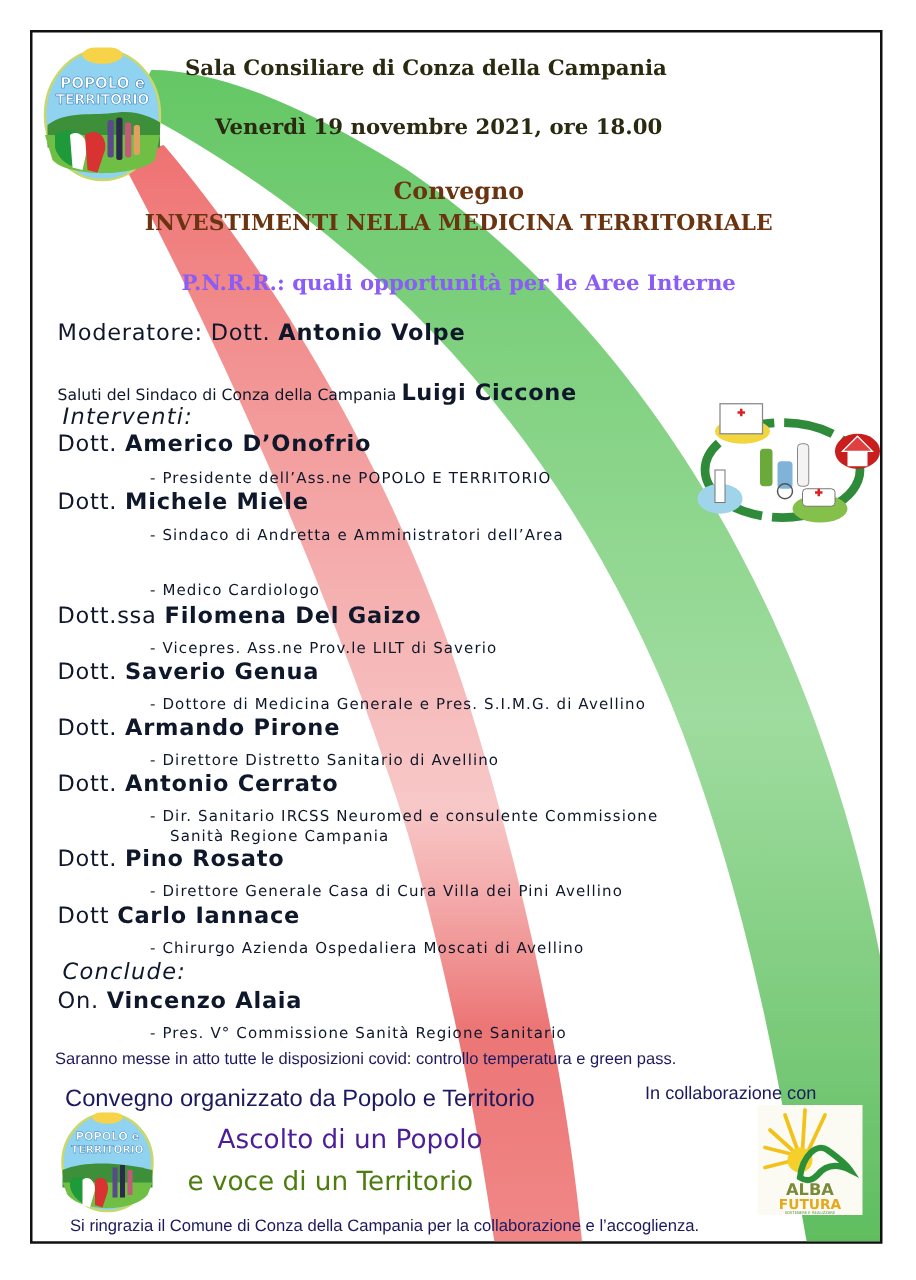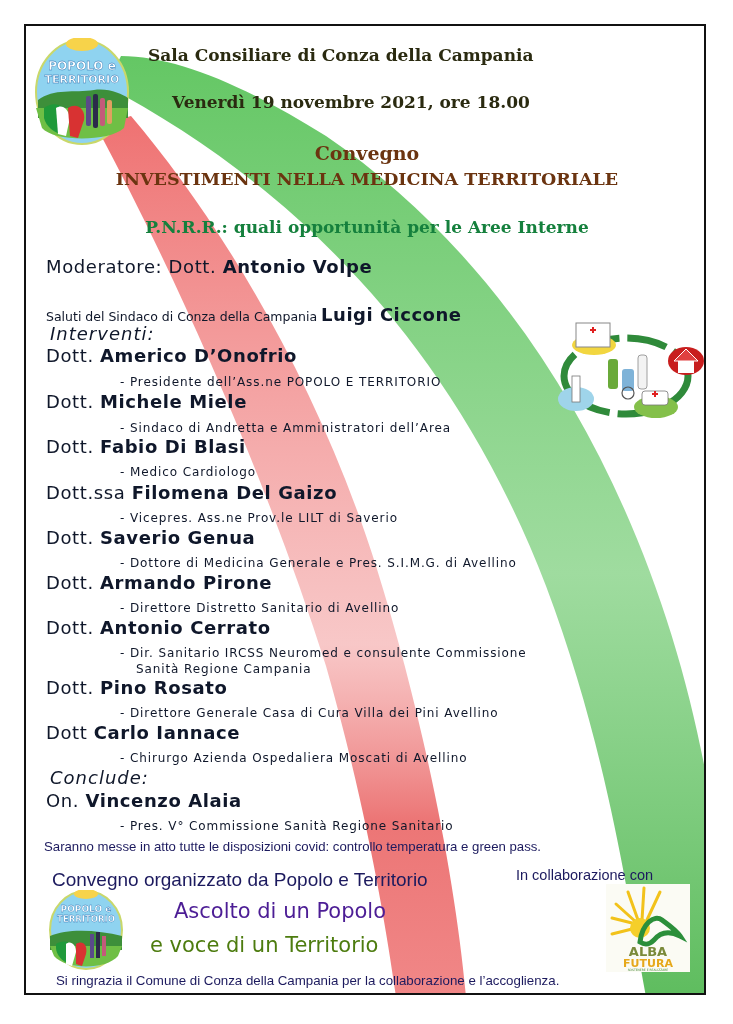--- a/index.html
+++ b/index.html
@@ -12,21 +12,21 @@
     .layer { position:absolute; left:0; top:0; width:682px; height:971px; z-index:1; }
     .abs { position:absolute; white-space:nowrap; }
     .serif-b { font-family:"DejaVu Serif", serif; font-weight:bold; }
     .sans { font-family:"DejaVu Sans", sans-serif; }
     .lib { font-family:"Liberation Sans", sans-serif; }
 
     .hdr1 { left:122px; top:19px; font-size:17px; color:#2a2a10; }
     .hdr2 { left:146px; top:66px; font-size:17px; color:#2a2a10; }
     .conv { left:0; width:682px; text-align:center; top:116px; font-size:19px; color:#6b3410; }
     .inv { left:0; width:682px; text-align:center; top:143px; font-size:17.5px; color:#6b3410; }
-    .pnrr { left:0; width:682px; text-align:center; top:191px; font-size:17px; color:#15803d; }
+    .pnrr { left:0; width:682px; text-align:center; top:191px; font-size:17px; color:#8b5cf6; }
 
     .navy { color:#0f172a; }
     .mod { left:20px; top:230px; font-size:18px; letter-spacing:0.6px; }
     .mod b { font-weight:bold; }
     .saluti { left:20px; top:278px; font-size:12.5px; }
     .saluti b { font-size:18px; letter-spacing:0.5px; }
     .label-it { font-style:italic; font-size:18px; letter-spacing:1px; }
     .spk { font-size:18px; letter-spacing:0.6px; left:20px; }
     .spk b { font-weight:bold; }
     .role { font-size:12px; letter-spacing:0.9px; left:94px; }
@@ -106,21 +106,20 @@
     </div>
 
     <div class="abs sans navy label-it" style="left:24px;top:297px;">Interventi:</div>
 
     <div class="abs sans navy spk" style="top:319px;"><span>Dott.</span> <b>Americo D’Onofrio</b></div>
     <div class="abs sans navy spk" style="top:365px;"><span>Dott.</span> <b>Michele Miele</b></div>
 
     <div class="abs sans navy role" style="top:349px;">- Presidente dell’Ass.ne POPOLO E TERRITORIO</div>
     <div class="abs sans navy role" style="top:395px;">- Sindaco di Andretta e Amministratori dell’Area</div>
 
-    <div class="abs sans navy spk" style="top:410px;"><span>Dott.</span> <b>Fabio Di Blasi</b></div>
     <div class="abs sans navy role" style="top:439px;">- Medico Cardiologo</div>
 
     <div class="abs sans navy spk" style="top:456px;"><span>Dott.ssa</span> <b>Filomena Del Gaizo</b></div>
     <div class="abs sans navy role" style="top:485px;">- Vicepres. Ass.ne Prov.le LILT di Saverio</div>
 
     <div class="abs sans navy spk" style="top:501px;"><span>Dott.</span> <b>Saverio Genua</b></div>
     <div class="abs sans navy role" style="top:530px;">- Dottore di Medicina Generale e Pres. S.I.M.G. di Avellino</div>
 
     <div class="abs sans navy spk" style="top:546px;"><span>Dott.</span> <b>Armando Pirone</b></div>
     <div class="abs sans navy role" style="top:575px;">- Direttore Distretto Sanitario di Avellino</div>

